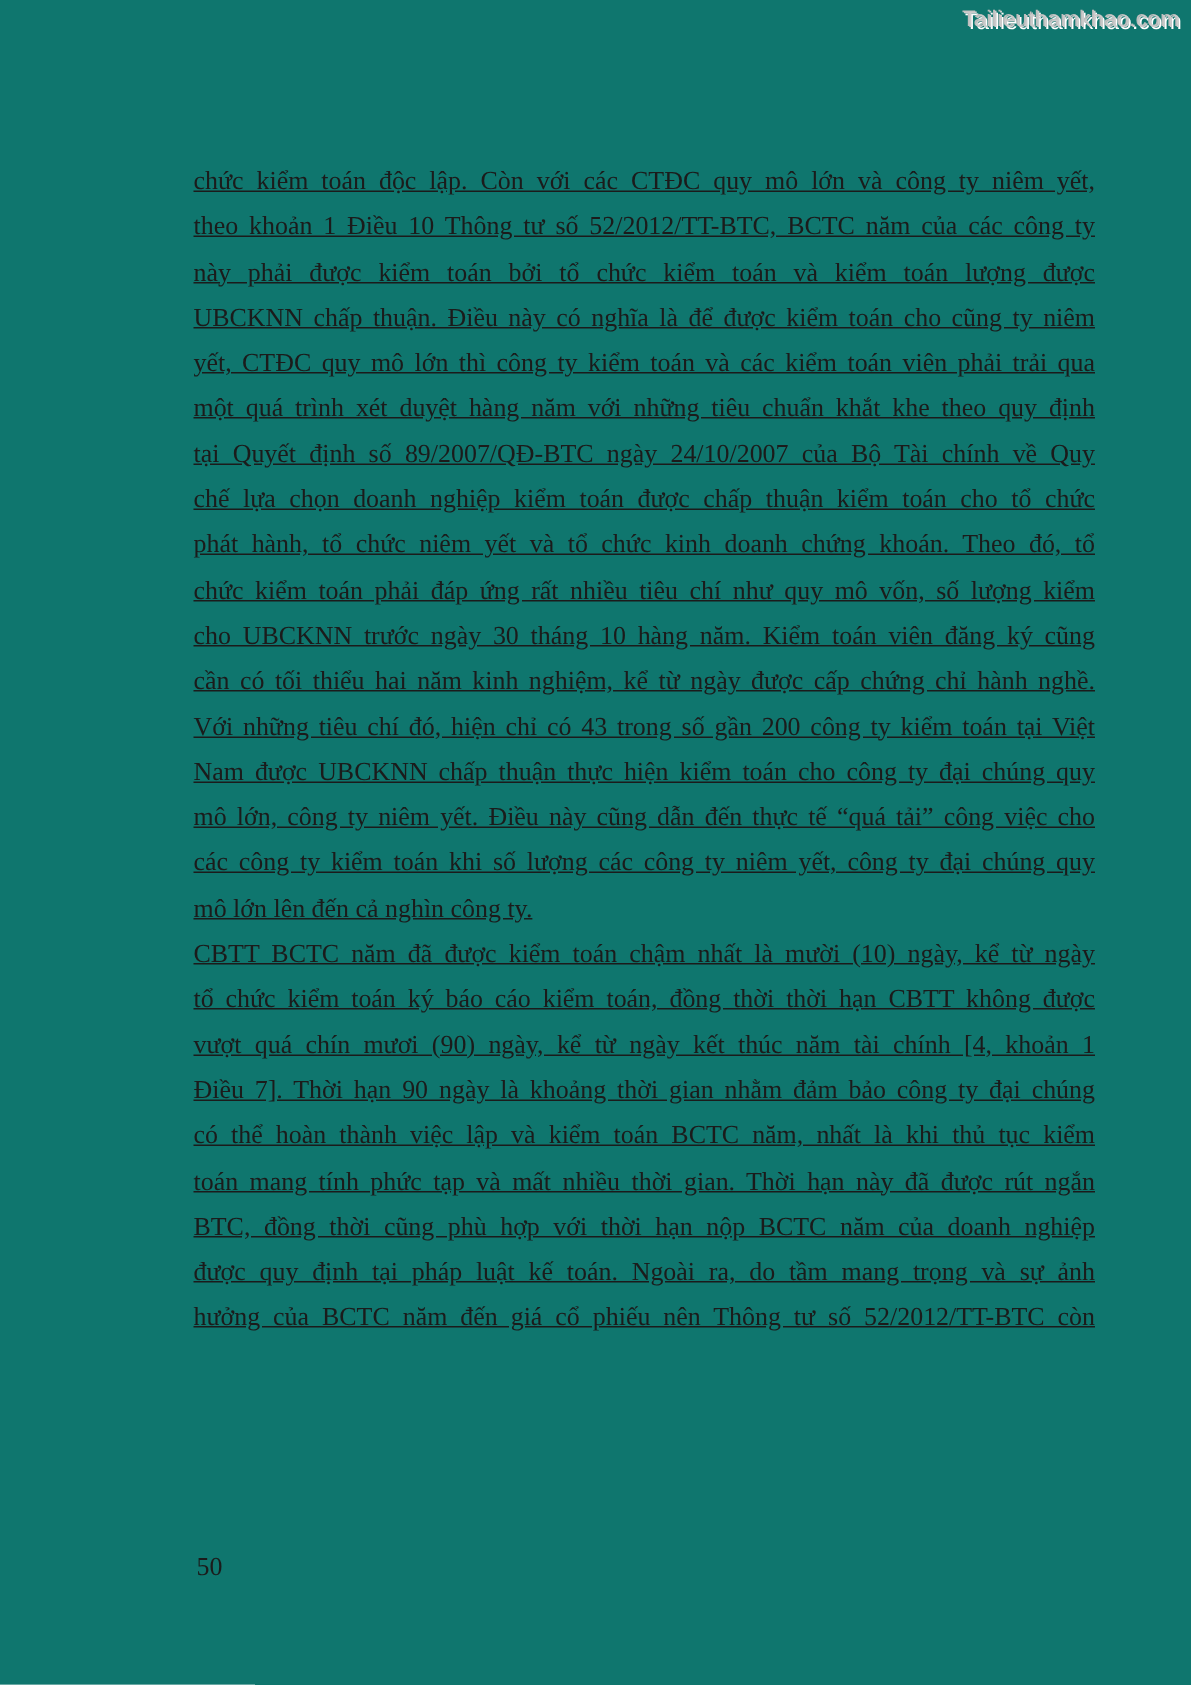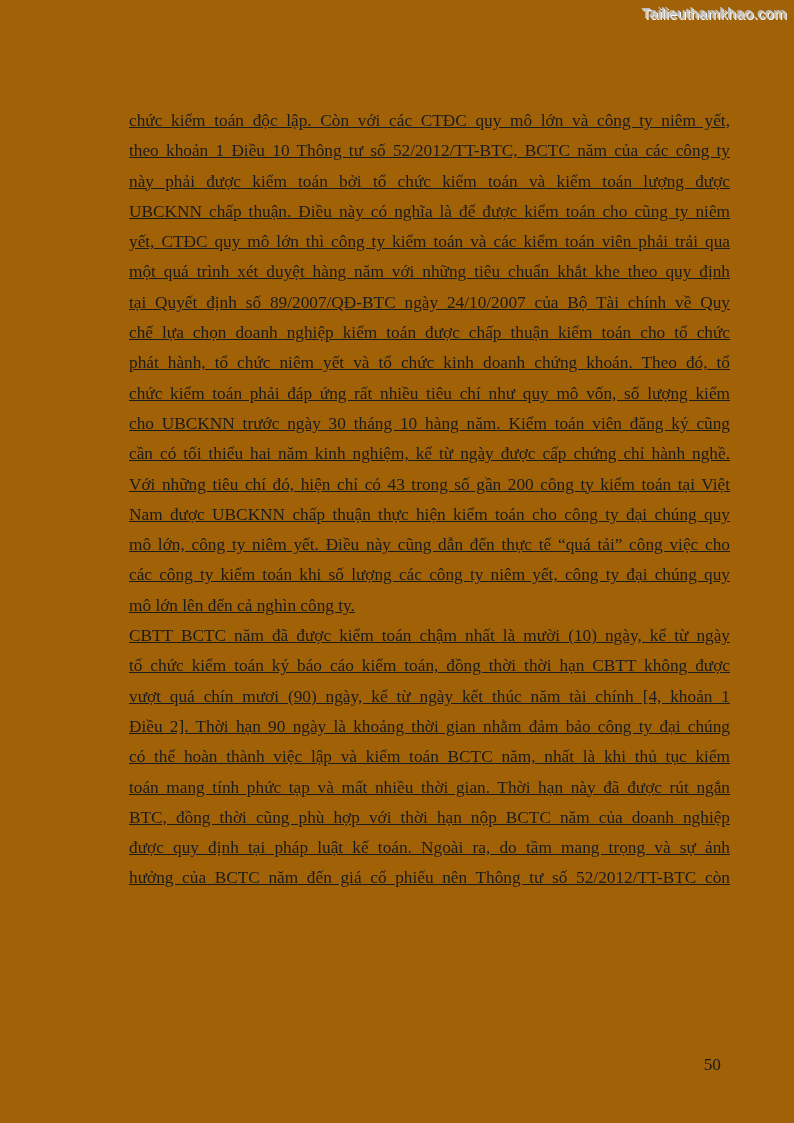--- a/index.html
+++ b/index.html
@@ -7,21 +7,21 @@
   body {
     width: 794px;
     height: 1123px;
     position: relative;
     font-family: "Liberation Serif", "DejaVu Serif", serif;
     overflow: hidden;
   }
   .page {
     position: absolute;
     inset: 0;
-    background: #a16207;
+    background: #0f766e;
   }
   .watermark {
     position: absolute;
     top: 5px;
     right: 7px;
     font-family: "Liberation Sans", "DejaVu Sans", sans-serif;
     font-size: 15px;
     letter-spacing: 0.2px;
     color: #cbcbcb;
     text-shadow: -1px -1px 0 #bdbdbd, 1px 1px 0 #ffffff;
@@ -45,27 +45,26 @@
   }
   .line.no-stretch {
     text-align-last: left;
   }
   .line.indent {
     text-indent: 33px;
   }
   .page-number {
     position: absolute;
     top: 1030px;
-    left: 120px;
+    left: 131px;
     width: 601px;
-    text-align: right;
+    text-align: left;
     font-size: 17.3px;
     line-height: 30.3px;
     color: #1b1b1b;
-    margin-top: 20px;
   }
 </style>
 </head>
 <body>
 
 <div class="page">
   <div class="watermark">Tailieuthamkhao.com</div>
 
   <div class="text-block" id="text-block">
       <div class="para">
@@ -84,21 +83,21 @@
         <div class="line">Với những tiêu chí đó, hiện chỉ có 43 trong số gần 200 công ty kiểm toán tại Việt</div>
         <div class="line">Nam được UBCKNN chấp thuận thực hiện kiểm toán cho công ty đại chúng quy</div>
         <div class="line">mô lớn, công ty niêm yết. Điều này cũng dẫn đến thực tế “quá tải” công việc cho</div>
         <div class="line">các công ty kiểm toán khi số lượng các công ty niêm yết, công ty đại chúng quy</div>
         <div class="line no-stretch">mô lớn lên đến cả nghìn công ty.</div>
       </div>
       <div class="para">
         <div class="line">CBTT BCTC năm đã được kiểm toán chậm nhất là mười (10) ngày, kể từ ngày</div>
         <div class="line">tổ chức kiểm toán ký báo cáo kiểm toán, đồng thời thời hạn CBTT không được</div>
         <div class="line">vượt quá chín mươi (90) ngày, kể từ ngày kết thúc năm tài chính [4, khoản 1</div>
-        <div class="line">Điều 2]. Thời hạn 90 ngày là khoảng thời gian nhằm đảm bảo công ty đại chúng</div>
+        <div class="line">Điều 7]. Thời hạn 90 ngày là khoảng thời gian nhằm đảm bảo công ty đại chúng</div>
         <div class="line">có thể hoàn thành việc lập và kiểm toán BCTC năm, nhất là khi thủ tục kiểm</div>
         <div class="line">toán mang tính phức tạp và mất nhiều thời gian. Thời hạn này đã được rút ngắn</div>
         <div class="line">BTC, đồng thời cũng phù hợp với thời hạn nộp BCTC năm của doanh nghiệp</div>
         <div class="line">được quy định tại pháp luật kế toán. Ngoài ra, do tầm mang trọng và sự ảnh</div>
         <div class="line">hưởng của BCTC năm đến giá cổ phiếu nên Thông tư số 52/2012/TT-BTC còn</div>
       </div>
     </div>
 
   <div class="page-number">50</div>
 </div>

